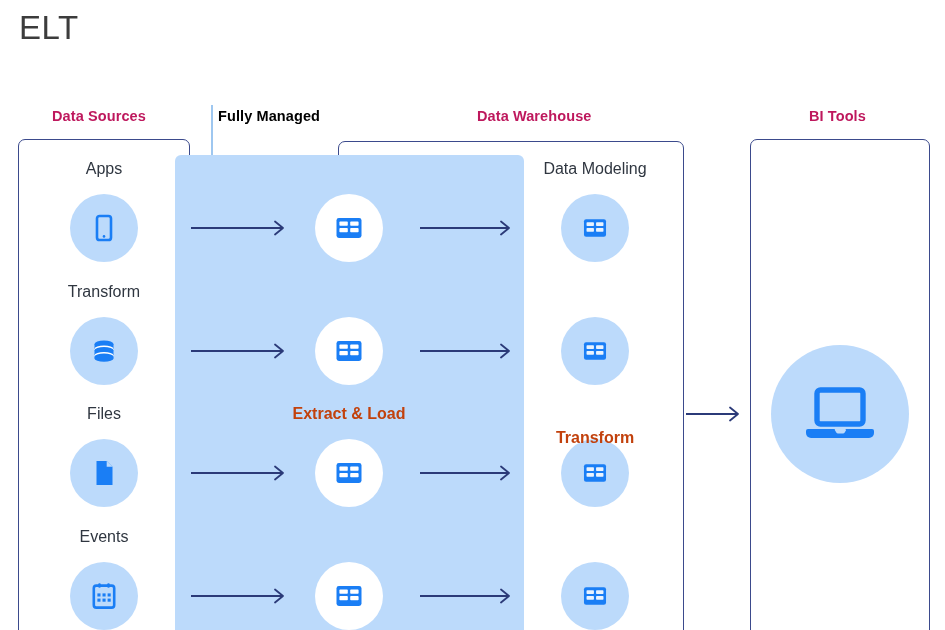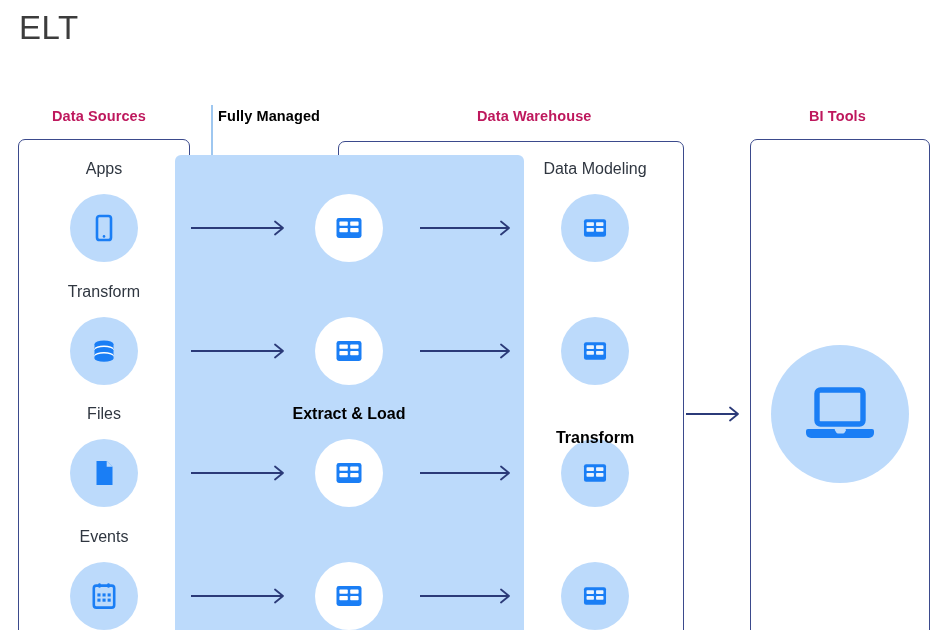--- a/index.html
+++ b/index.html
@@ -77,21 +77,21 @@
     font-size: 16px;
     font-weight: 400;
     color: #2f3640;
     text-align: center;
     white-space: nowrap;
     line-height: 18px;
     transform: translateX(-50%);
   }
   .item-label.bold {
     font-weight: 700;
-    color: #000000;
+    color: #c2410c;
     text-align: right;
   }
 
   
   .icon-disc {
     position: absolute;
     border-radius: 50%;
     display: flex;
     align-items: center;
     justify-content: center;

